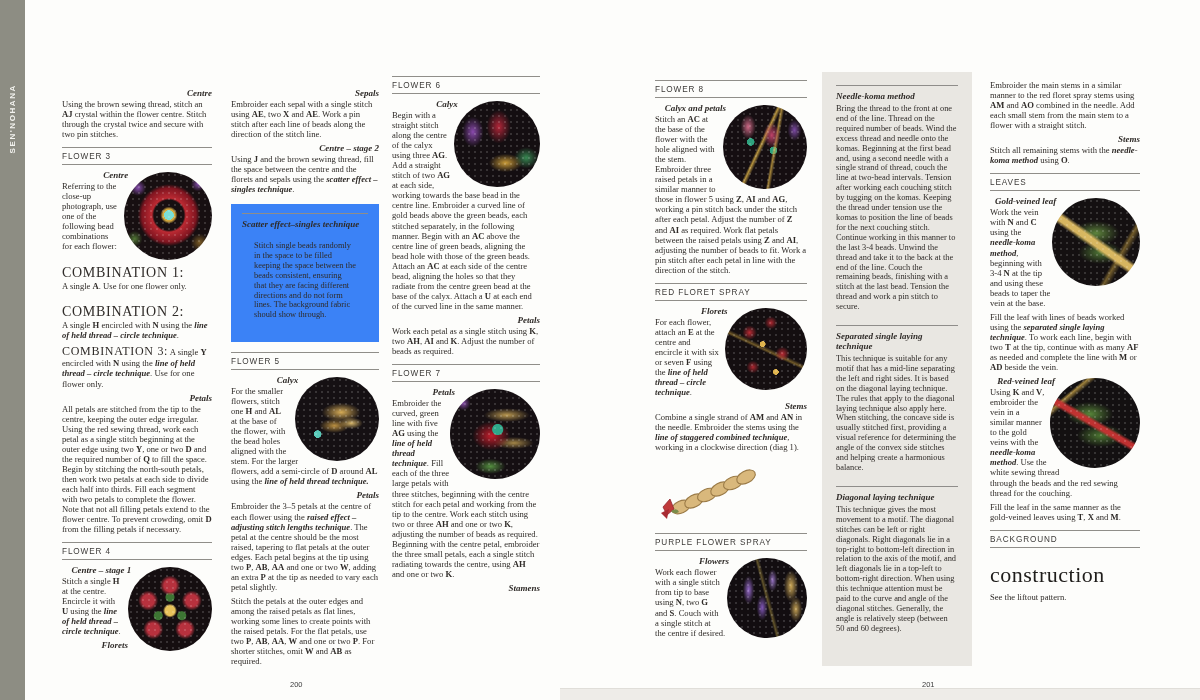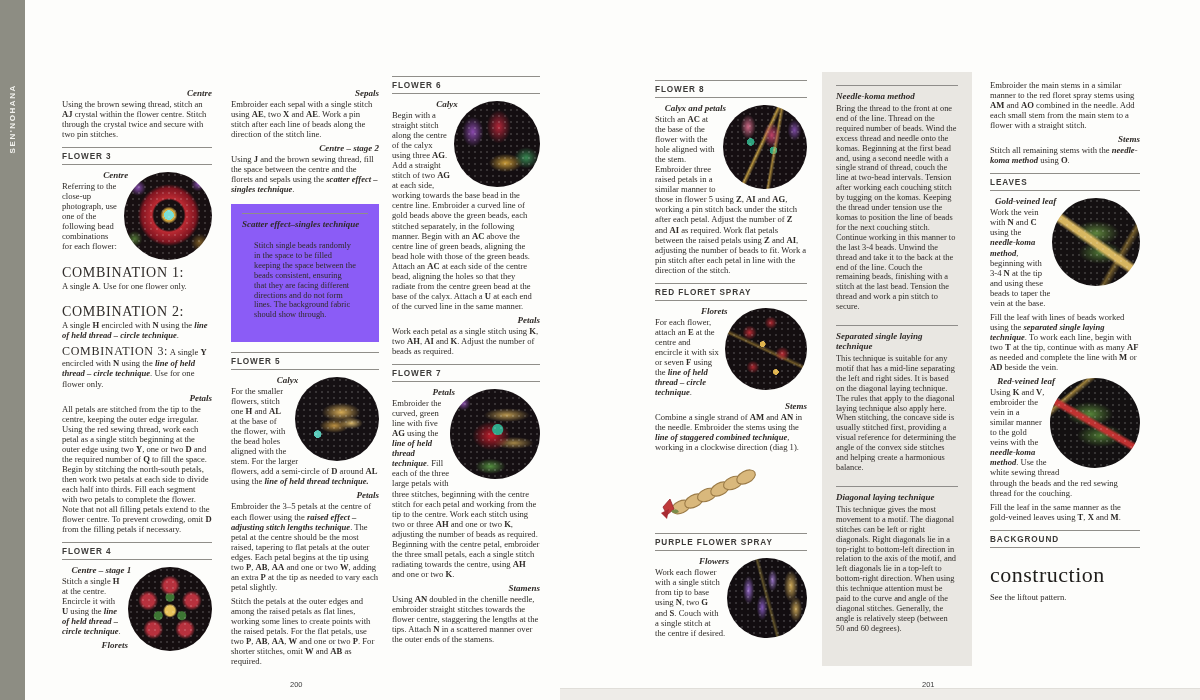--- a/index.html
+++ b/index.html
@@ -15,21 +15,21 @@
   
   .col{position:absolute;top:84px;}
   .c1{left:62px;width:150px;}
   .c2{left:231px;width:148px;}
   .c3{left:392px;width:148px;top:76px;}
   .c4{left:655px;width:152px;top:80px;}
   .c6{left:990px;width:150px;top:80px;}
 
   p{margin:0 0 4px;font-size:8.6px;line-height:1.17;}
   .sub{font-size:9px;font-style:italic;font-weight:bold;margin:4px 0 1px;text-align:right;}
-  .sec{font-family:"Liberation Sans",sans-serif;font-size:8.2px;font-weight:bold;letter-spacing:.9px;
+  .sec{font-family:"Liberation Sans",sans-serif;font-size:8.2px;font-weight:normal;letter-spacing:.9px;
        color:#3c3a38;border-top:1px solid #908e89;border-bottom:1px solid #908e89;
        padding:4px 0 3px;margin:8px 0 5px;}
   .col > .sec:first-child{margin-top:0;}
   b{font-weight:bold;}
   i.tech{font-weight:bold;font-style:italic;}
   .comb-label{display:block;font-size:14px;letter-spacing:.7px;margin-top:13px;}
   .comb-inline{font-size:12px;letter-spacing:.7px;}
   .blk{overflow:visible;}
 
   
@@ -101,21 +101,21 @@
       radial-gradient(ellipse 31px 16px at 50% 40%,rgba(112,162,72,.8),rgba(0,0,0,0) 76%),
       radial-gradient(ellipse 29px 15px at 55% 62%,rgba(92,142,62,.8),rgba(0,0,0,0) 76%),
       linear-gradient(120deg,rgba(0,0,0,0) 70%,rgba(210,170,70,.5) 73%,rgba(0,0,0,0) 78%),#141011;}
   .ph-rl{width:90px;height:90px;background:
       linear-gradient(30deg,rgba(0,0,0,0) 45%,rgba(200,50,50,.95) 47.5%,rgba(200,50,50,.95) 50.5%,rgba(0,0,0,0) 53%),
       radial-gradient(ellipse 31px 16px at 44% 40%,rgba(100,155,65,.85),rgba(0,0,0,0) 76%),
       radial-gradient(ellipse 31px 15px at 56% 64%,rgba(85,135,55,.85),rgba(0,0,0,0) 76%),
       linear-gradient(140deg,rgba(0,0,0,0) 18%,rgba(220,180,80,.7) 20%,rgba(0,0,0,0) 24%),#131011;}
 
   
-  .box{background:#8b5cf6;padding:9px 11px 10px;margin:10px 0;}
+  .box{background:#3b82f6;padding:9px 11px 10px;margin:10px 0;}
   .box h5,.panel h5{font-size:9px;font-weight:bold;font-style:italic;border-top:1px solid #8f8d8a;
       padding-top:5px;margin:0 0 3px;}
   .box p{font-size:8.4px;margin:12px;}
   .panel{position:absolute;left:822px;top:72px;width:150px;min-height:594px;
       background:#e9e7e2;padding:13px 14px 12px;box-sizing:border-box;}
   .panel .tbox{margin-bottom:13px;}
   .panel p{font-size:8.4px;line-height:1.18;margin:0;}
 
   .construction{font-size:22px;font-weight:normal;letter-spacing:.5px;margin:14px 0 4px;color:#1f1d1b;}
   .pagenum{position:absolute;bottom:11px;font-family:"Liberation Sans",sans-serif;font-size:7.5px;color:#3a3a3a;}
@@ -187,21 +187,20 @@
       <p>Begin with a straight stitch along the centre of the calyx using three <b>AG</b>. Add a straight stitch of two <b>AG</b> at each side, working towards the base bead in the centre line. Embroider a curved line of gold beads above the green beads, each stitched separately, in the following manner. Begin with an <b>AC</b> above the centre line of green beads, aligning the bead hole with those of the green beads. Attach an <b>AC</b> at each side of the centre bead, aligning the holes so that they radiate from the centre green bead at the base of the calyx. Attach a <b>U</b> at each end of the curved line in the same manner.</p>
       <h4 class="sub">Petals</h4>
       <p>Work each petal as a single stitch using <b>K</b>, two <b>AH</b>, <b>AI</b> and <b>K</b>. Adjust the number of beads as required.</p>
     </div>
     <h3 class="sec">FLOWER 7</h3>
     <div class="blk">
       <div class="photo ph-f7"></div>
       <h4 class="sub">Petals</h4>
       <p>Embroider the curved, green line with five <b>AG</b> using the <i class="tech">line of held thread technique</i>. Fill each of the three large petals with three stitches, beginning with the centre stitch for each petal and working from the tip to the centre. Work each stitch using two or three <b>AH</b> and one or two <b>K</b>, adjusting the number of beads as required. Beginning with the centre petal, embroider the three small petals, each a single stitch radiating towards the centre, using <b>AH</b> and one or two <b>K</b>.</p>
       <h4 class="sub">Stamens</h4>
-      <p>Using <b>AN</b> doubled in the chenille needle, embroider straight stitches towards the flower centre, staggering the lengths at the tips. Attach <b>N</b> in a scattered manner over the outer ends of the stamens.</p>
     </div>
   </div>
 
   <div class="col c4">
     <h3 class="sec">FLOWER 8</h3>
     <div class="blk">
       <div class="photo ph-f8"></div>
       <h4 class="sub">Calyx and petals</h4>
       <p>Stitch an <b>AC</b> at the base of the flower with the hole aligned with the stem. Embroider three raised petals in a similar manner to those in flower 5 using <b>Z</b>, <b>AI</b> and <b>AG</b>, working a pin stitch back under the stitch after each petal. Adjust the number of <b>Z</b> and <b>AI</b> as required. Work flat petals between the raised petals using <b>Z</b> and <b>AI</b>, adjusting the number of beads to fit. Work a pin stitch after each petal in line with the direction of the stitch.</p>
     </div>

